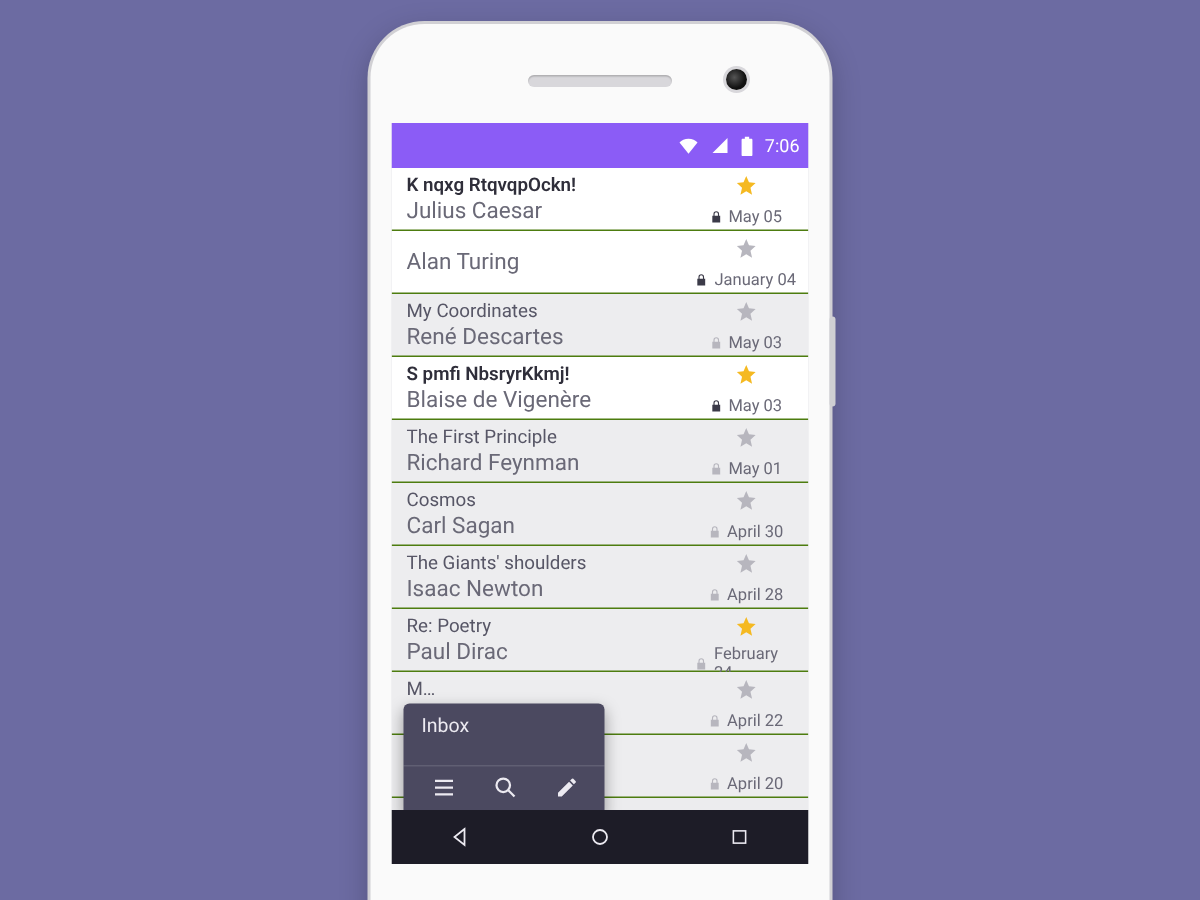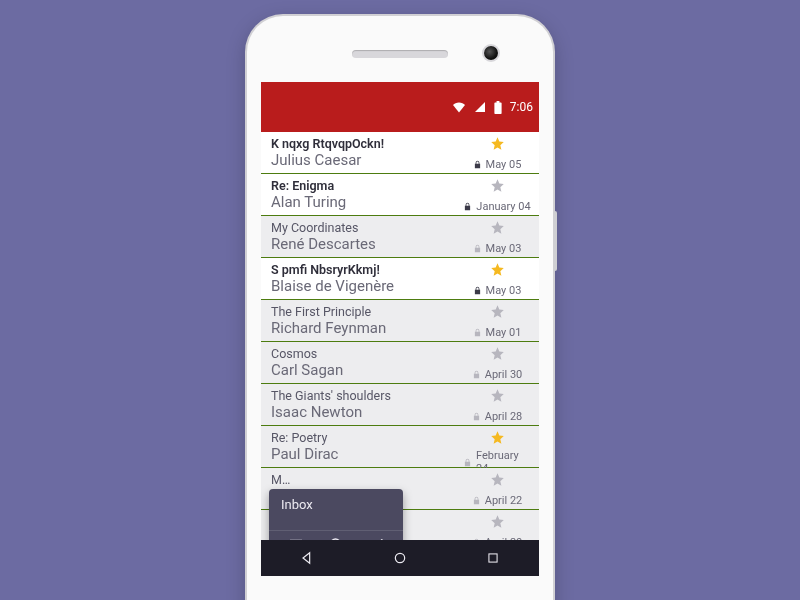--- a/index.html
+++ b/index.html
@@ -56,27 +56,27 @@
     position: absolute;
     left: 14px;
     top: 66px;
     width: 278px;
     height: 494px;
     background: #ececee;
     overflow: hidden;
   }
   .statusbar {
     height: 22px;
-    background: #b91c1c;
+    background: #8b5cf6;
     color: #fff;
     display: flex;
     justify-content: flex-end;
     align-items: center;
     font-size: 12px;
-    padding: 14px 6px;
+    padding: 4px 6px;
     gap: 8px;
   }
   .statusbar svg { display: block; }
   .list {
     position: relative;
     height: calc(100% - 22px - 36px);
     overflow: hidden;
     background: #ececee;
   }
   .row {
@@ -243,21 +243,20 @@
             <span class="dateline">
               <span><svg class="lock" viewBox="0 0 24 24" fill="#3b3a48">
                   <path d="M17 10V7a5 5 0 0 0-10 0v3H5v12h14V10h-2zm-8 0V7a3 3 0 1 1 6 0v3H9z"></path>
                 </svg></span>
               <span class="date">May 05</span>
             </span>
           </div>
         </div>
         <div class="row unread">
           <div class="left">
-            <div class="subject">Re: Enigma</div>
             <div class="sender">Alan Turing</div>
           </div>
           <div class="right">
             <span><svg class="star" viewBox="0 0 24 24" fill="#b7b6be">
                 <path d="M12 2l2.9 6.9L22 9.7l-5.5 4.9L18.2 22 12 18.3 5.8 22l1.7-7.4L2 9.7l7.1-.8z"></path>
               </svg></span>
             <span class="dateline">
               <span><svg class="lock" viewBox="0 0 24 24" fill="#3b3a48">
                   <path d="M17 10V7a5 5 0 0 0-10 0v3H5v12h14V10h-2zm-8 0V7a3 3 0 1 1 6 0v3H9z"></path>
                 </svg></span>

